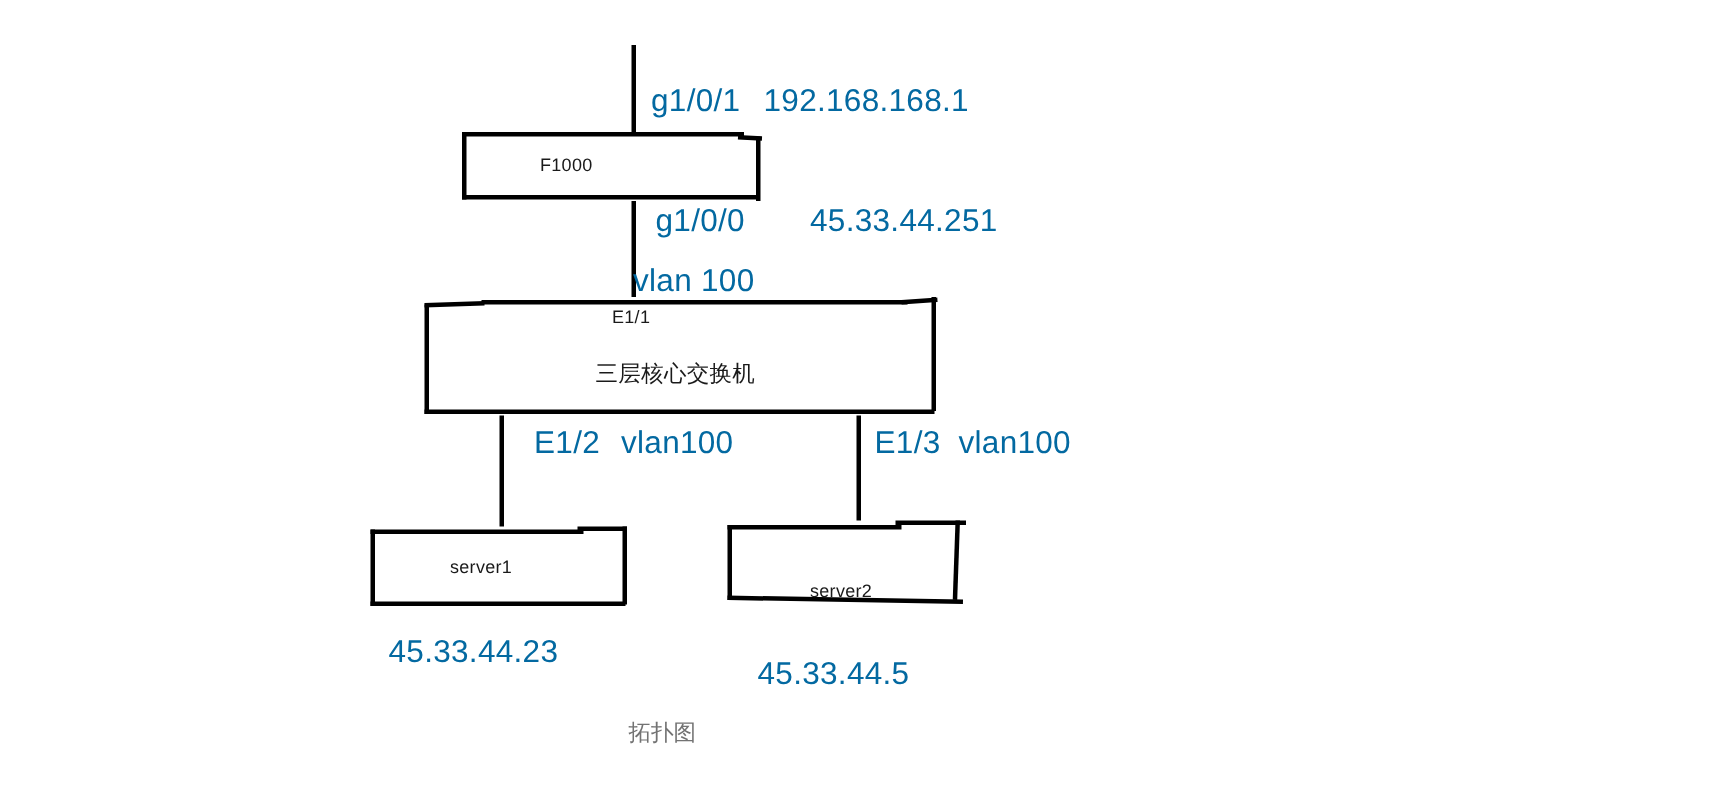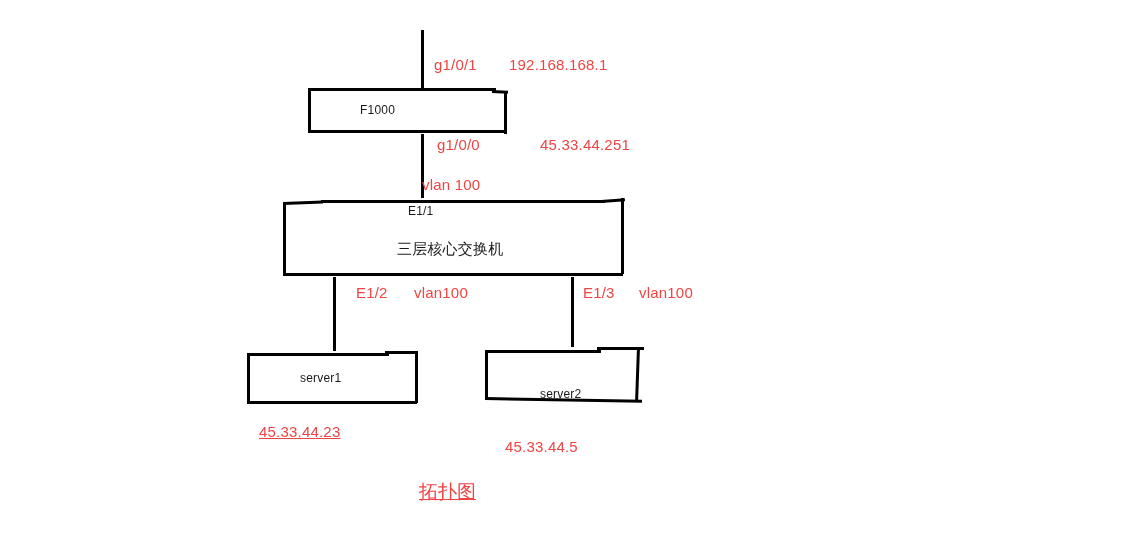--- a/index.html
+++ b/index.html
@@ -45,32 +45,31 @@
   .link {
     position: absolute;
     background: #000000;
     width: 3px;
   }
 
   
   .annot {
     position: absolute;
     white-space: nowrap;
-    font-size: 15px;
-    color: #ef4444;
+    font-size: 21px;
+    color: #0369a1;
     letter-spacing: 0.2px;
   }
 
   .caption {
     position: absolute;
     white-space: nowrap;
     font-family: "DejaVu Sans", "Liberation Sans", sans-serif;
-    font-size: 19px;
-    color: #ef4444;
-    text-decoration: underline;
+    font-size: 15px;
+    color: #737373;
   }
 </style>
 </head>
 <body>
 
 <div id="canvas">
 
   <div class="link" style="left:421px; top:30px; height:60px;"></div>
 
   <div class="link" style="left:421px; top:130px; height:72px;"></div>
@@ -124,18 +123,18 @@
   <div class="annot" style="left:540px; top:136px;">45.33.44.251</div>
 
   <div class="annot" style="left:422px; top:176px;">vlan 100</div>
 
   <div class="annot" style="left:356px; top:284px;">E1/2</div>
   <div class="annot" style="left:414px; top:284px;">vlan100</div>
 
   <div class="annot" style="left:583px; top:284px;">E1/3</div>
   <div class="annot" style="left:639px; top:284px;">vlan100</div>
 
-  <div class="annot" style="left:259px; top:423px;text-decoration:underline;">45.33.44.23</div>
+  <div class="annot" style="left:259px; top:423px;">45.33.44.23</div>
   <div class="annot" style="left:505px; top:438px;">45.33.44.5</div>
 
   <div class="caption" style="left:419px; top:479px;">拓扑图</div>
 
 </div>
 
 </body></html>

